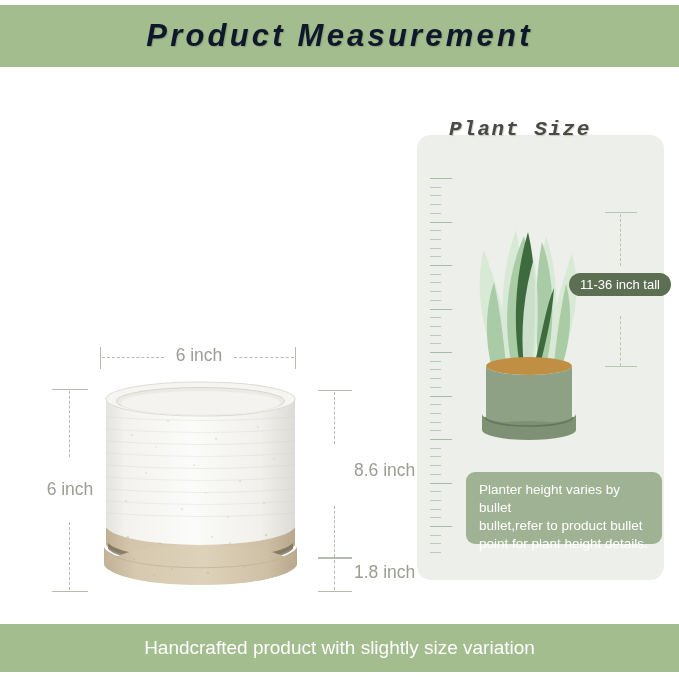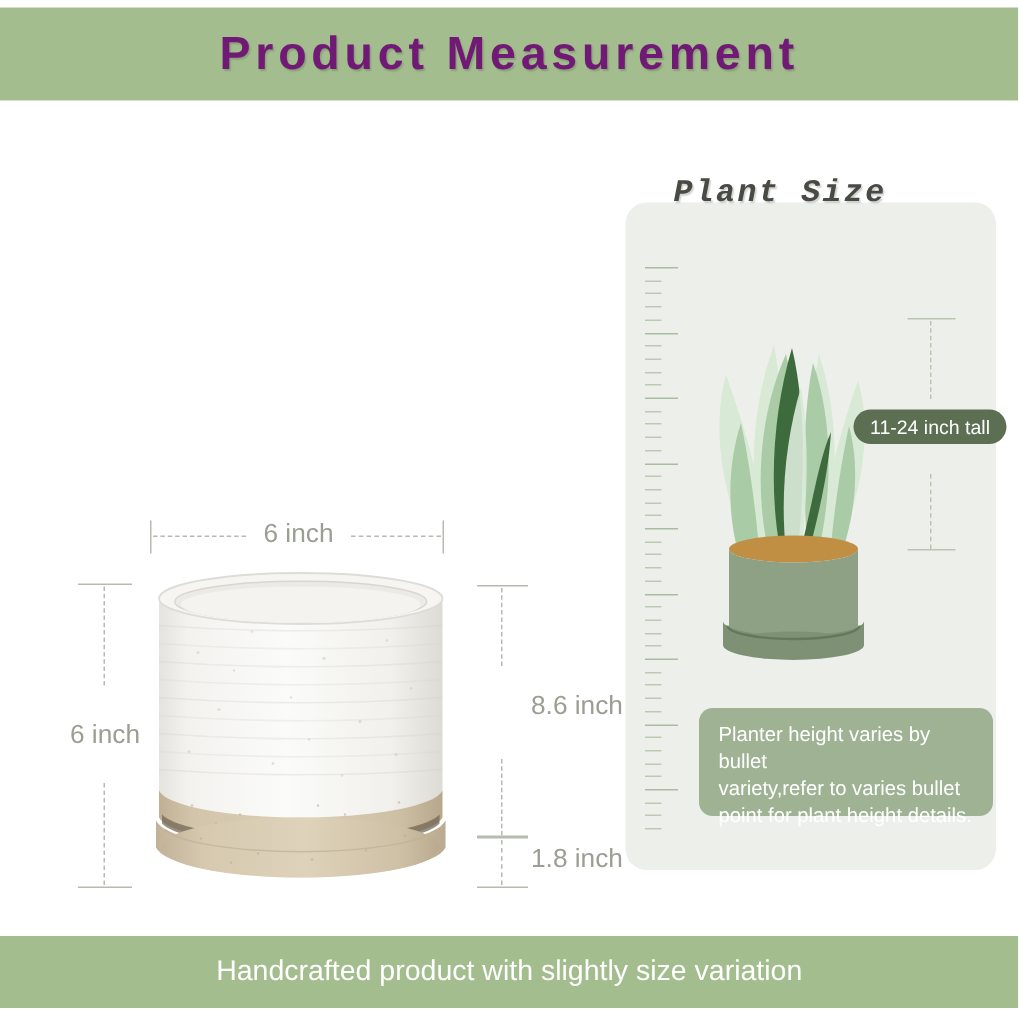--- a/index.html
+++ b/index.html
@@ -26,24 +26,25 @@
     top: 5px;
     width: 679px;
     height: 62px;
     background: #a4bd8f;
     display: flex;
     align-items: center;
     justify-content: center;
   }
   .header-title {
     font-family: "Liberation Sans", sans-serif;
+    font-style: italic;
     font-weight: bold;
     font-size: 31px;
     letter-spacing: 3.2px;
-    color: #701a75;
+    color: #0f172a;
     white-space: nowrap;
     text-shadow: 1px 1px 1px rgba(90,110,78,0.35);
   }
 
   
   .footer-band {
     position: absolute;
     left: 0;
     top: 624px;
     width: 679px;
@@ -539,26 +540,26 @@
   </svg>
 
   <div class="plant-dim">
     <div class="cap t"></div>
     <div class="cap b"></div>
     <div class="seg a"></div>
     <div class="seg b"></div>
   </div>
 
   <div class="badge">
-    <span class="badge-text">11-24 inch tall</span>
+    <span class="badge-text">11-36 inch tall</span>
   </div>
 
   <div class="note-box">
     <div class="note-text">Planter height varies by bullet</div>
-    <div class="note-text">variety,refer to varies bullet</div>
+    <div class="note-text">bullet,refer to product bullet</div>
     <div class="note-text">point for plant height details.</div>
   </div>
 
   <div class="footer-band">
     <div class="footer-text">Handcrafted product with slightly size variation</div>
   </div>
 
 </div>
 
 </body></html>

